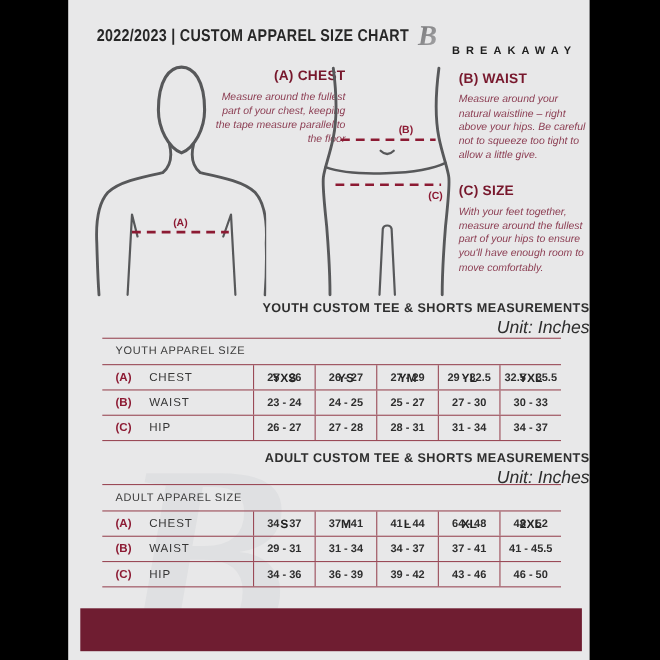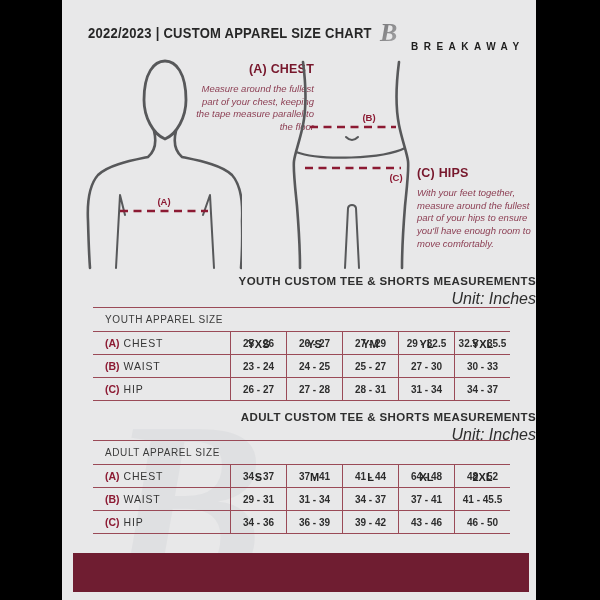--- a/index.html
+++ b/index.html
@@ -60,21 +60,21 @@
   }
   #youth-table{top:307px;}
   #adult-table{top:440px;}
   .trow{display:flex;height:22px;border-top:1px solid #9a4a57;}
   .trow.head{height:23px;border-top:none;}
   .c0{width:137px;display:flex;align-items:center;padding-left:12px;box-sizing:border-box;}
   .c{width:56px;display:flex;align-items:center;justify-content:center;border-left:1px solid #9a4a57;box-sizing:border-box;}
   .size-head-label{font-size:10px;letter-spacing:.6px;color:#3b3b3b;}
   .size-cell{font-weight:bold;font-size:11px;color:#242424;margin-top:36px;}
   .dim-prefix{font-weight:bold;font-size:10.5px;color:#8c1a33;margin-right:4px;}
-  .dim-label{font-size:10.5px;letter-spacing:.8px;color:#353535;}
+  .dim-label{font-size:10.5px;letter-spacing:.8px;color:#353535;margin-left:12px;}
   .val-cell{font-weight:600;font-size:10px;color:#2e2e2e;}
   
   .footer-bar{
     position:absolute;left:11px;top:553px;width:456px;height:39px;
     background:#6f1d31;z-index:2;
   }
 </style>
 </head>
 <body>
 
@@ -117,23 +117,27 @@
       <path class="fig-stroke" stroke-width="2.6" d="M 119 2 C 116 25, 115 45, 119 65 C 122 80, 127 93, 128 101 C 129 109, 127 126, 125 146 C 123 171, 122 191, 122 208"></path>
       <path class="fig-stroke" stroke-width="2" d="M 66 77 Q 72 83, 78 77"></path>
       <path class="fig-stroke" stroke-width="2.2" d="M 16 92 C 40 101, 103 99, 125 88"></path>
       <path class="fig-stroke" stroke-width="2" d="M 65 208 C 66 190, 67 170, 68 148 C 69 144, 75 144, 76 148 C 77 170, 78 190, 79 208"></path>
       <path class="dash" d="M 30 67 L 116 67"></path>
       <text class="dash-label" x="89" y="61" text-anchor="middle">(B)</text>
       <path class="dash" d="M 25 108 L 121 108"></path>
       <text class="dash-label" x="116" y="121" text-anchor="middle">(C)</text>
     </svg>
 
+    <div class="inst" id="inst-b">
+      <p class="inst-h">(B) WAIST</p>
+      <p class="inst-p">Measure around your natural waistline – right above your hips. Be careful not to squeeze too tight to allow a little give.</p>
+    </div>
 
     <div class="inst" id="inst-c">
-      <p class="inst-h">(C) HIPS</p>
+      <p class="inst-h">(C) SIZE</p>
       <p class="inst-p">With your feet together, measure around the fullest part of your hips to ensure you'll have enough room to move comfortably.</p>
     </div>
 
     <div class="sec-title" id="youth-title">YOUTH CUSTOM TEE &amp; SHORTS MEASUREMENTS</div>
     <div class="sec-unit" id="youth-unit">Unit: Inches</div>
 
     <div class="stable" id="youth-table">
       <div class="trow head">
         <div class="c0 size-head-label">YOUTH APPAREL SIZE</div>
         <div class="c size-cell">YXS</div>

